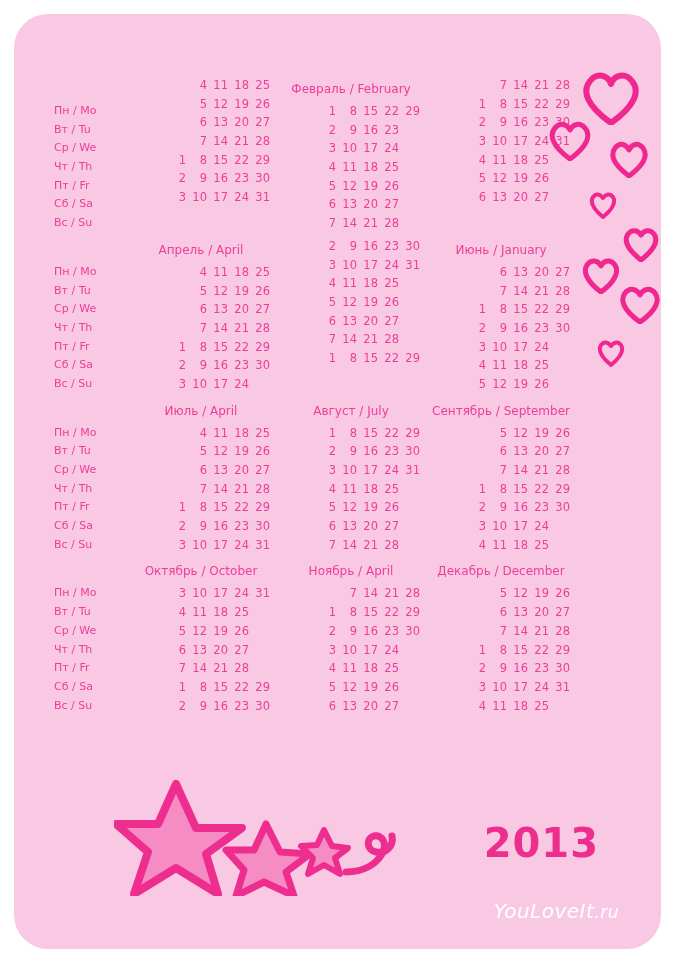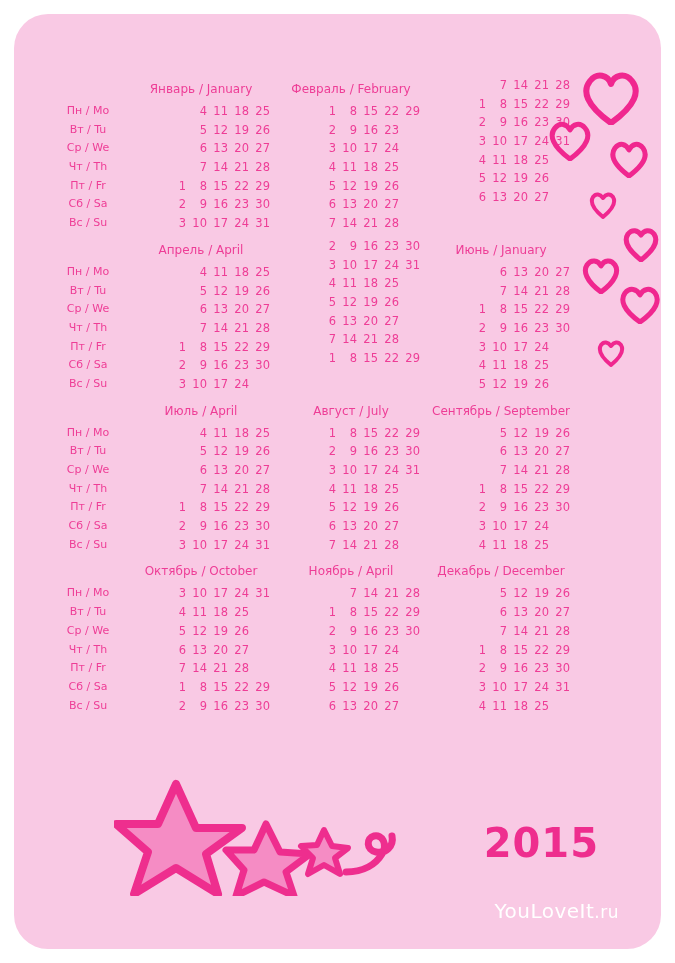--- a/index.html
+++ b/index.html
@@ -31,21 +31,21 @@
     width: 520px;
   }
   .quarter {
     display: flex;
     margin-bottom: 4px;
   }
   .daylabels {
     width: 72px;
     flex: 0 0 72px;
     padding-top: 26px;
-    text-align: center;
+    text-align: left;
   }
   .daylabels .dl {
     font-size: 11px;
     color: #ee3d96;
     line-height: 18.7px;
     height: 18.7px;
     padding-right: 4px;
     white-space: nowrap;
     letter-spacing: 0px;
   }
@@ -97,20 +97,21 @@
     font-weight: bold;
     color: #ee2e8e;
     letter-spacing: 1px;
   }
   #logo {
     position: absolute;
     right: 42px;
     bottom: 26px;
     font-size: 20px;
     color: #ffffff;
+    font-style: italic;
     letter-spacing: 0.5px;
   }
   #logo .suffix { font-size: 17px; }
 </style>
 </head>
 <body>
 
 <div id="card">
 
   <div id="calendar">
@@ -120,21 +121,20 @@
         <div class="dl">Пн / Mo</div>
         <div class="dl">Вт / Tu</div>
         <div class="dl">Ср / We</div>
         <div class="dl">Чт / Th</div>
         <div class="dl">Пт / Fr</div>
         <div class="dl">Сб / Sa</div>
         <div class="dl">Вс / Su</div>
       </div>
 
       <div class="month">
-        <div class="month-title">Январь / January</div>
         <div class="week-row"><span></span><span>4</span><span>11</span><span>18</span><span>25</span></div>
         <div class="week-row"><span></span><span>5</span><span>12</span><span>19</span><span>26</span></div>
         <div class="week-row"><span></span><span>6</span><span>13</span><span>20</span><span>27</span></div>
         <div class="week-row"><span></span><span>7</span><span>14</span><span>21</span><span>28</span></div>
         <div class="week-row"><span>1</span><span>8</span><span>15</span><span>22</span><span>29</span></div>
         <div class="week-row"><span>2</span><span>9</span><span>16</span><span>23</span><span>30</span></div>
         <div class="week-row"><span>3</span><span>10</span><span>17</span><span>24</span><span>31</span></div>
       </div>
 
       <div class="month">
@@ -346,19 +346,19 @@
       </g>
       <g>
         <path d="M210 54 L218 70 L234 72 L221 82 L226 98 L210 89 L194 98 L199 82 L187 70 L203 69 Z" fill="#f58cc4" stroke="#ee2e8e" stroke-width="6" stroke-linejoin="round"></path>
       </g>
       <g>
         <path d="M232 96 C250 96 262 88 268 78 C274 68 268 58 260 60 C252 62 252 74 262 76 C272 78 280 70 278 60" fill="none" stroke="#ee2e8e" stroke-width="7" stroke-linecap="round"></path>
       </g>
     </svg>
   </div>
 
-  <div id="year">2015</div>
+  <div id="year">2013</div>
 
   <div id="logo">
     <span>YouLoveIt</span><span class="suffix">.ru</span>
   </div>
 
 </div>
 
 </body></html>

